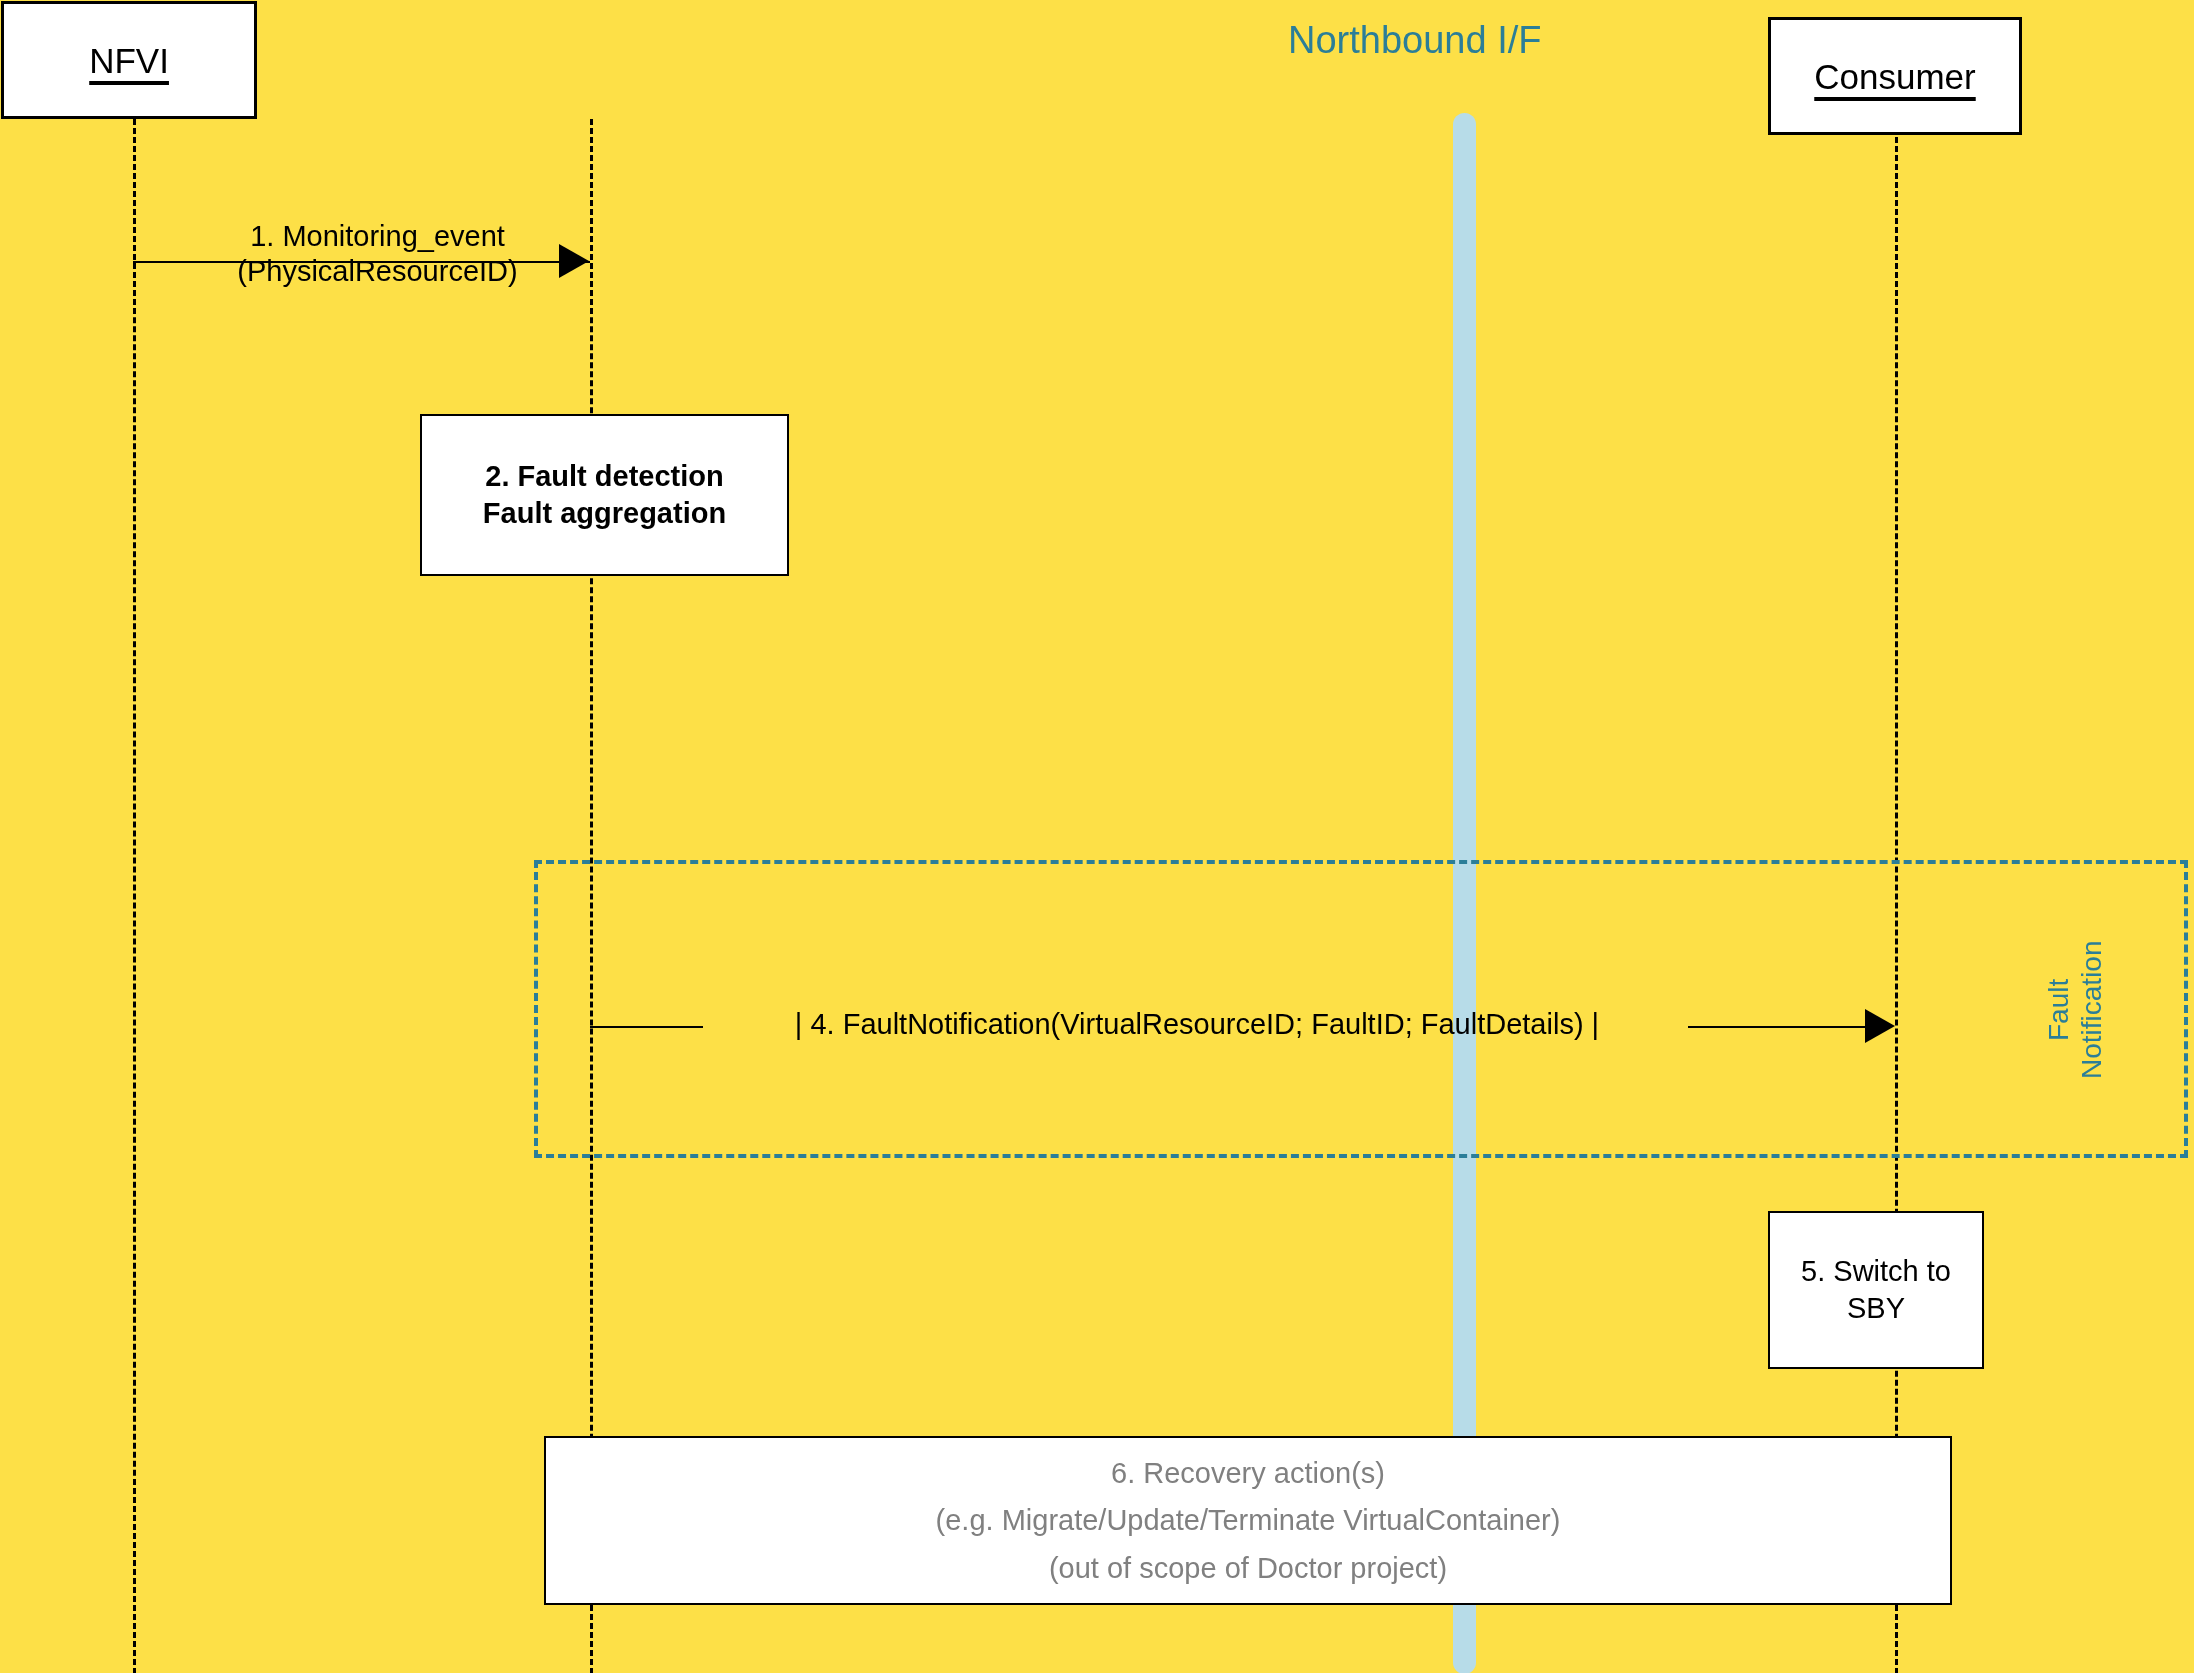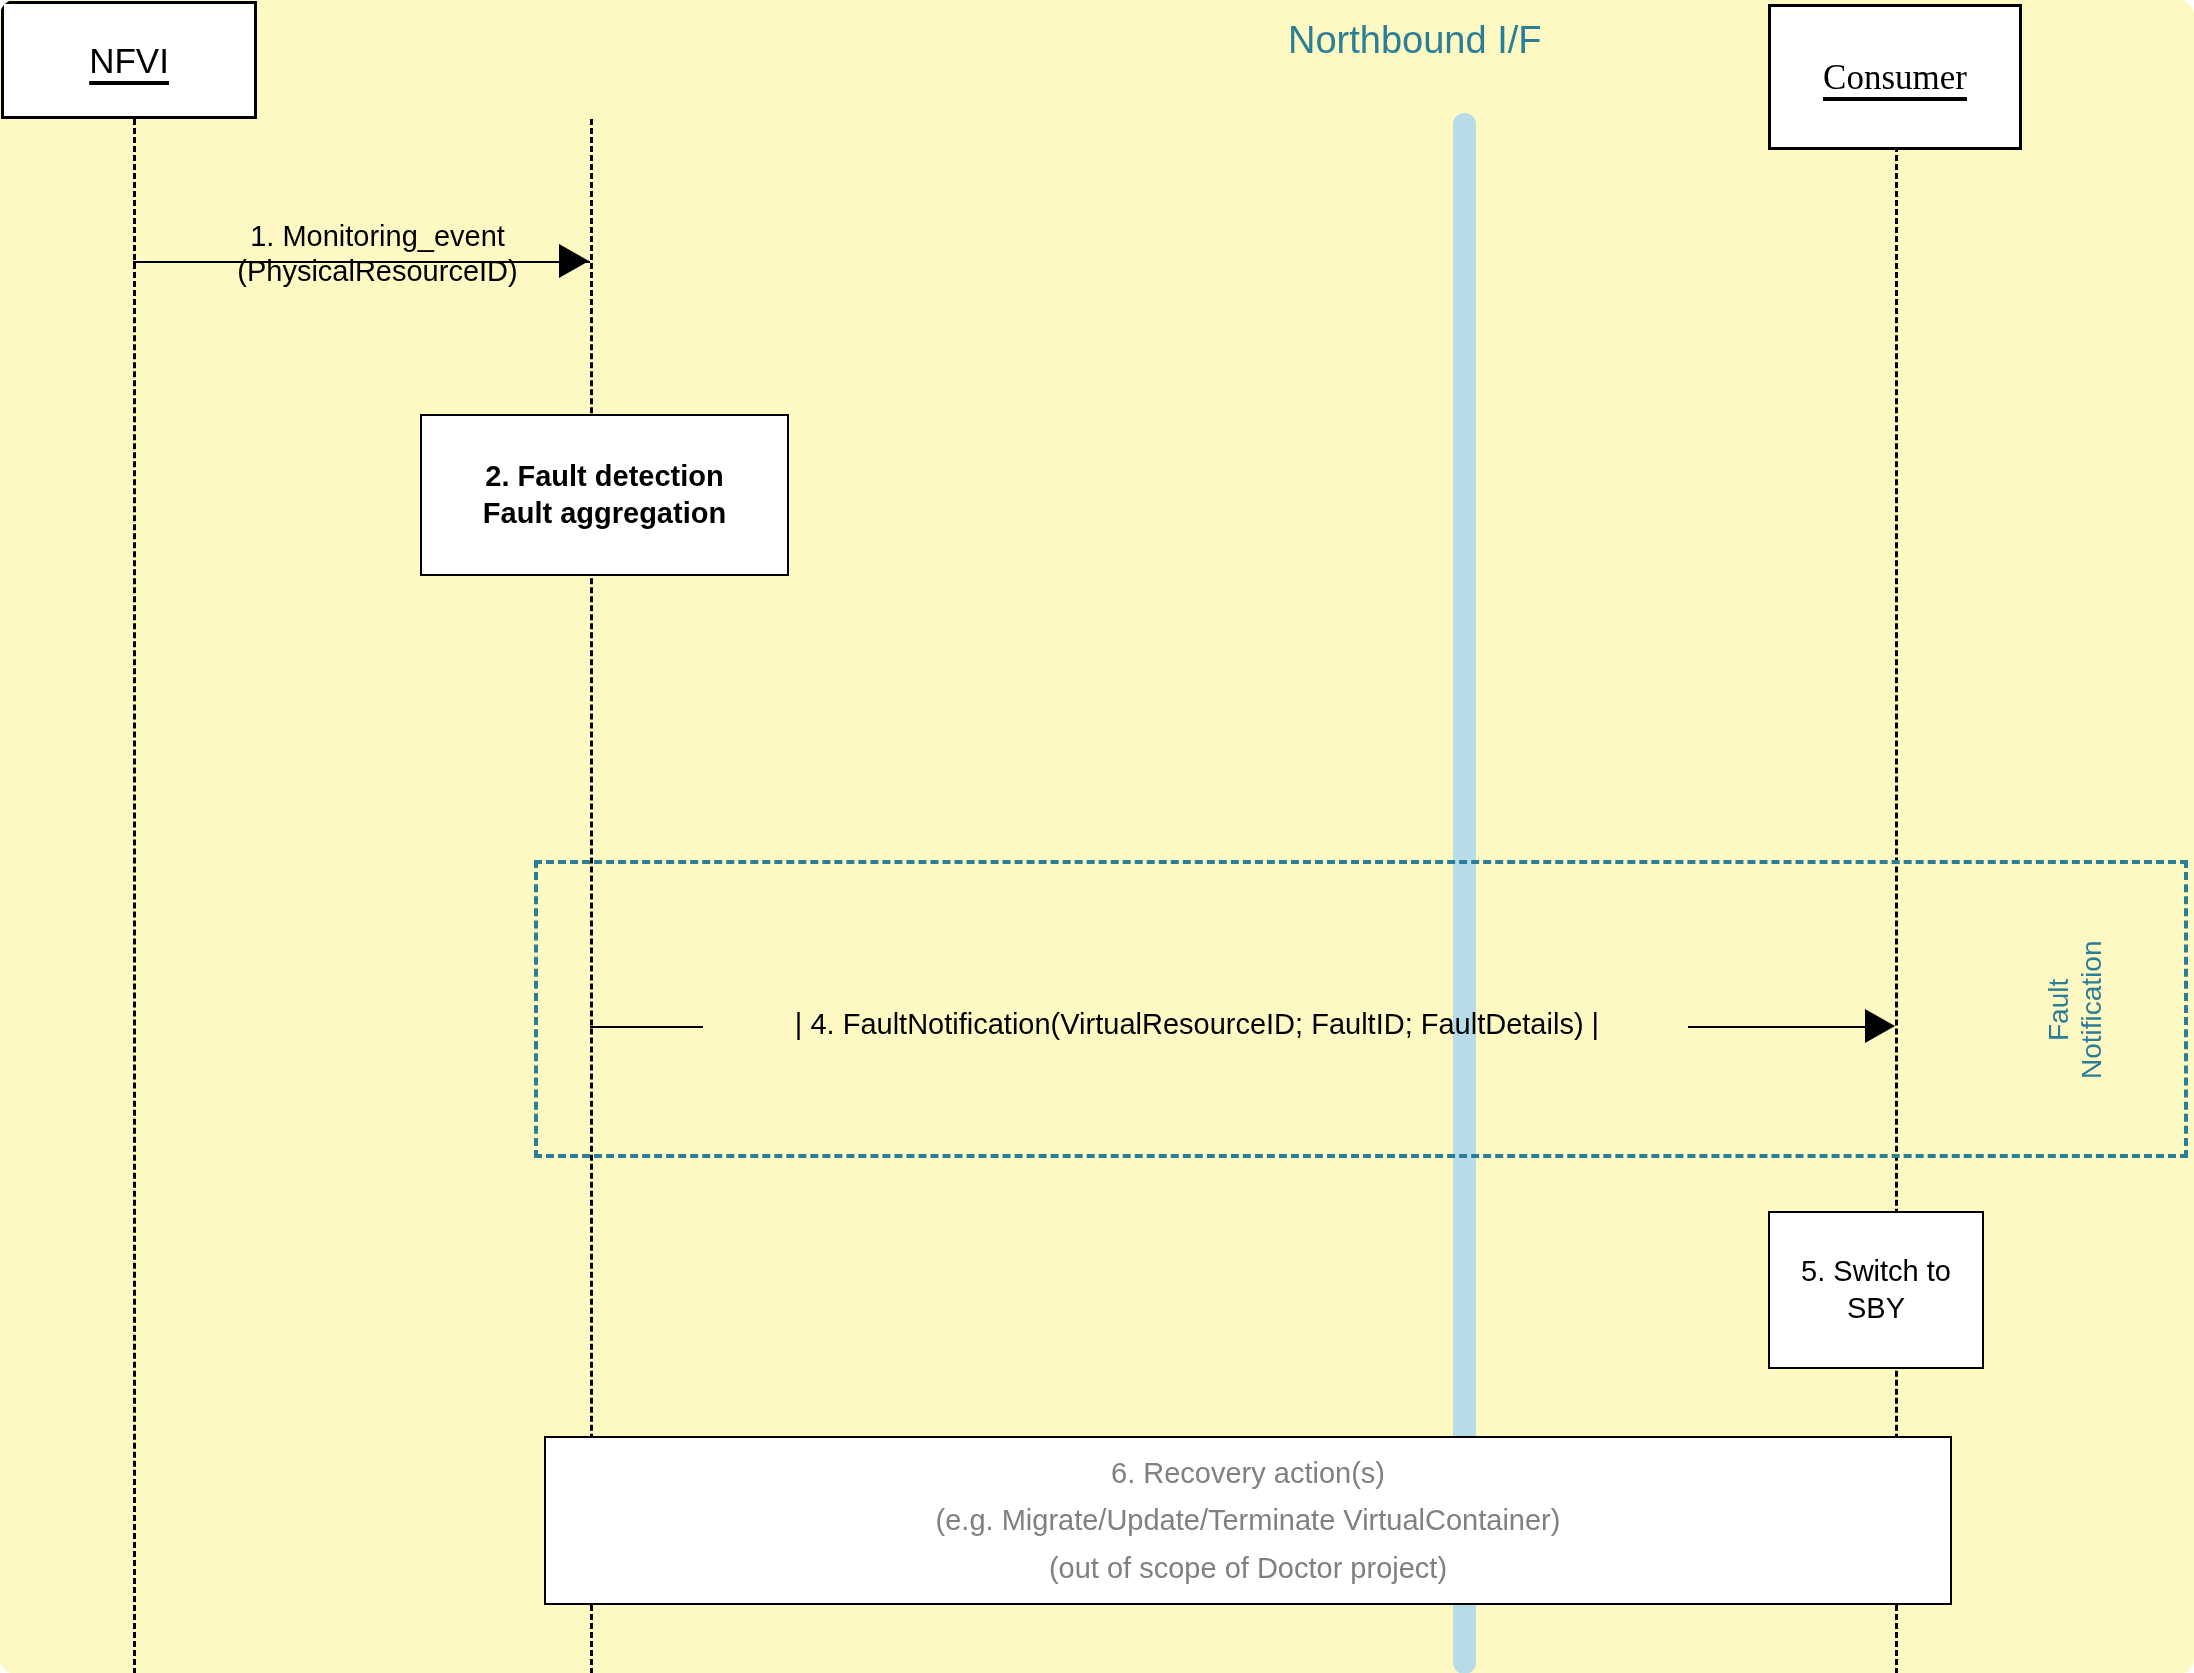--- a/index.html
+++ b/index.html
@@ -7,23 +7,22 @@
     padding: 0;
     background: #ffffff;
   }
   body {
     font-family: "Liberation Sans", sans-serif;
   }
   #canvas {
     position: relative;
     width: 2194px;
     height: 1674px;
-    background: #fef9c3;
+    background: #fde047;
     overflow: hidden;
-    border-radius: 15px;
   }
 
   
   .actor-box {
     position: absolute;
     box-sizing: border-box;
     border: 3.4px solid #000000;
     background: #ffffff;
     display: flex;
     align-items: center;
@@ -134,21 +133,21 @@
 
   <div class="nb-bar" style="left:1453px; top:113px; width:22.5px; height:1561px;"></div>
 
   <div class="actor-box" style="left:1.1px; top:1.1px; width:256px; height:118px;">
     <span class="actor-label">NFVI</span>
   </div>
 
 
   <div class="nb-title" style="left:1288px; top:21.4px;">Northbound I/F</div>
 
-  <div class="actor-box" style="left:1768px; top:4px; width:254px; height:146px;font-family:Liberation Serif, serif;">
+  <div class="actor-box" style="left:1768px; top:17px; width:254px; height:118px;">
     <span class="actor-label">Consumer</span>
   </div>
 
   <div class="msg-line" style="left:133px; top:261px; width:457px;"></div>
   <div class="msg-head" style="left:559px; top:244px;"></div>
   <div class="msg-label" style="left:203px; top:219px; width:349px;">
     <div>1. Monitoring_event</div>
     <div>(PhysicalResourceID)</div>
   </div>
 

